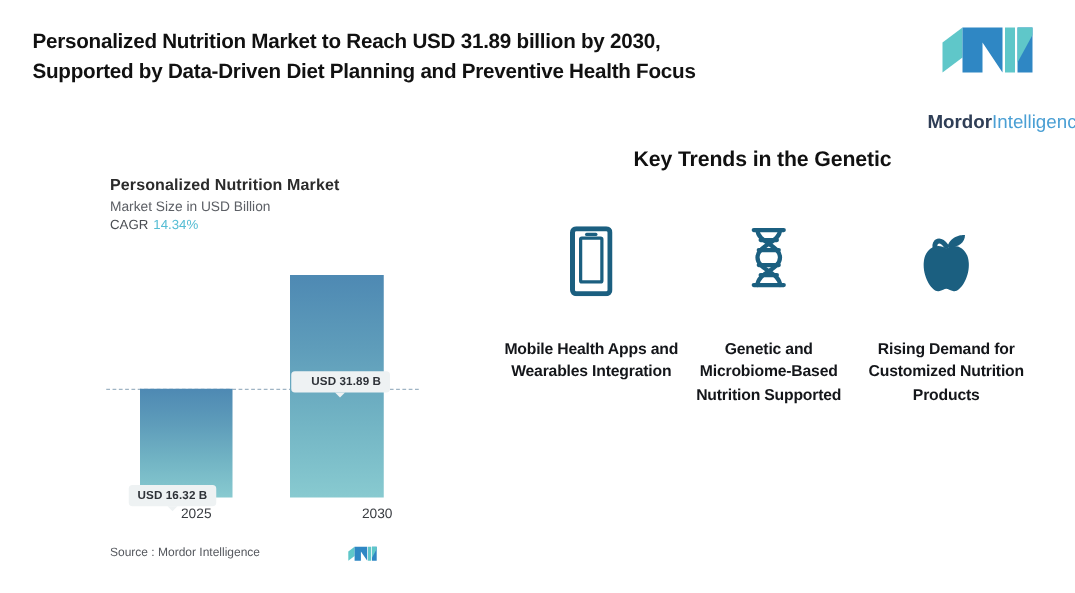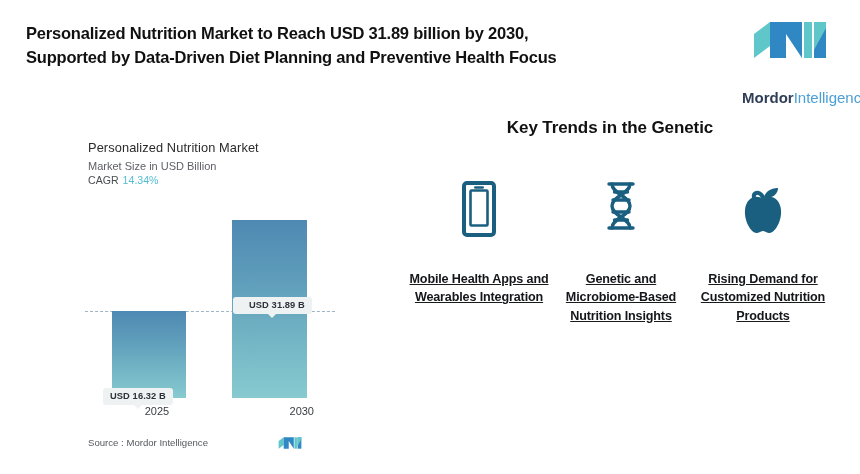--- a/index.html
+++ b/index.html
@@ -53,21 +53,21 @@
   .logo-wordmark .w2 { color:#4a9fd4; font-weight:normal; }
 
   
   .chart-panel {
     position:absolute;
     left:0; top:100px;
     width:360px; height:374px;
   }
   .chart-title {
     position:absolute; left:88px; top:40px;
-    font-size:12.8px; font-weight:normal; color:#2b2b2b;
+    font-size:12.8px; font-weight:bold; color:#2b2b2b;
     letter-spacing:0.1px;
   }
   .chart-subtitle {
     position:absolute; left:88px; top:60px;
     font-size:11px; color:#5d6066;
   }
   .chart-cagr {
     position:absolute; left:88px; top:74px;
     font-size:10.6px; color:#4a4d52;
   }
@@ -156,26 +156,25 @@
     left:0; top:18px;
     width:500px;
     text-align:center;
     font-size:17px;
     font-weight:bold;
     color:#111111;
     letter-spacing:-0.1px;
   }
   .trend-cols {
     position:absolute;
-    left:4px; top:78px;
+    left:20px; top:78px;
     width:470px;
     display:flex;
     align-items:flex-start;
-    justify-content:flex-end;
-    text-decoration:underline;
+    justify-content:center;
   }
   .trend-col {
     width:142px;
     display:flex;
     flex-direction:column;
     align-items:center;
   }
   .trend-icon {
     height:62px;
     display:flex;
@@ -279,21 +278,21 @@
             <path d="M29 4 C29 14, 11 16, 11 26 C11 36, 29 38, 29 48"></path>
             <line x1="8" y1="4" x2="32" y2="4"></line>
             <line x1="8" y1="48" x2="32" y2="48"></line>
             <line x1="13.5" y1="12" x2="26.5" y2="12"></line>
             <line x1="12" y1="20" x2="28" y2="20"></line>
             <line x1="12" y1="32" x2="28" y2="32"></line>
             <line x1="13.5" y1="40" x2="26.5" y2="40"></line>
           </g>
         </svg>
       </div>
-      <div class="trend-label">Genetic and Microbiome-Based Nutrition Insights</div>
+      <div class="trend-label">Genetic and Microbiome-Based Nutrition Supported</div>
     </div>
 
     <div class="trend-col">
       <div class="trend-icon">
         <svg width="46" height="56" viewBox="0 0 46 56">
           <path d="M23 16 C18 9, 13 12, 14 17" fill="none" stroke="#1b5f80" stroke-width="4" stroke-linecap="round"></path>
           <path d="M24 16 C27 7, 36 7, 38 7 C38 13, 33 17, 25 17 Z" fill="#1b5f80"></path>
           <path d="M23 18 C17 13, 6 16, 5 29 C4 41, 12 53, 17 52 C20 51.4, 21.5 50, 23 50
                    C24.5 50, 26 51.4, 29 52 C34 53, 42 41, 41 29 C40 16, 29 13, 23 18 Z" fill="#1b5f80"></path>
         </svg>

